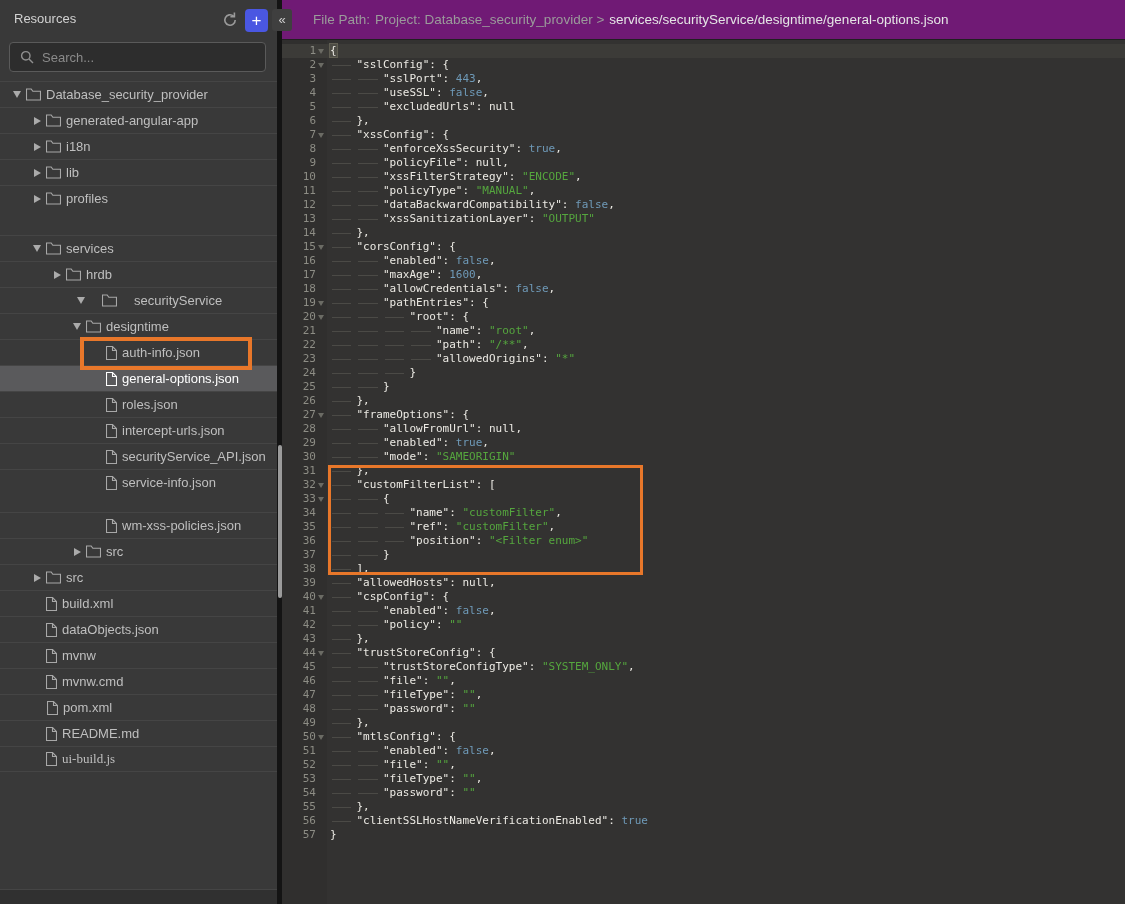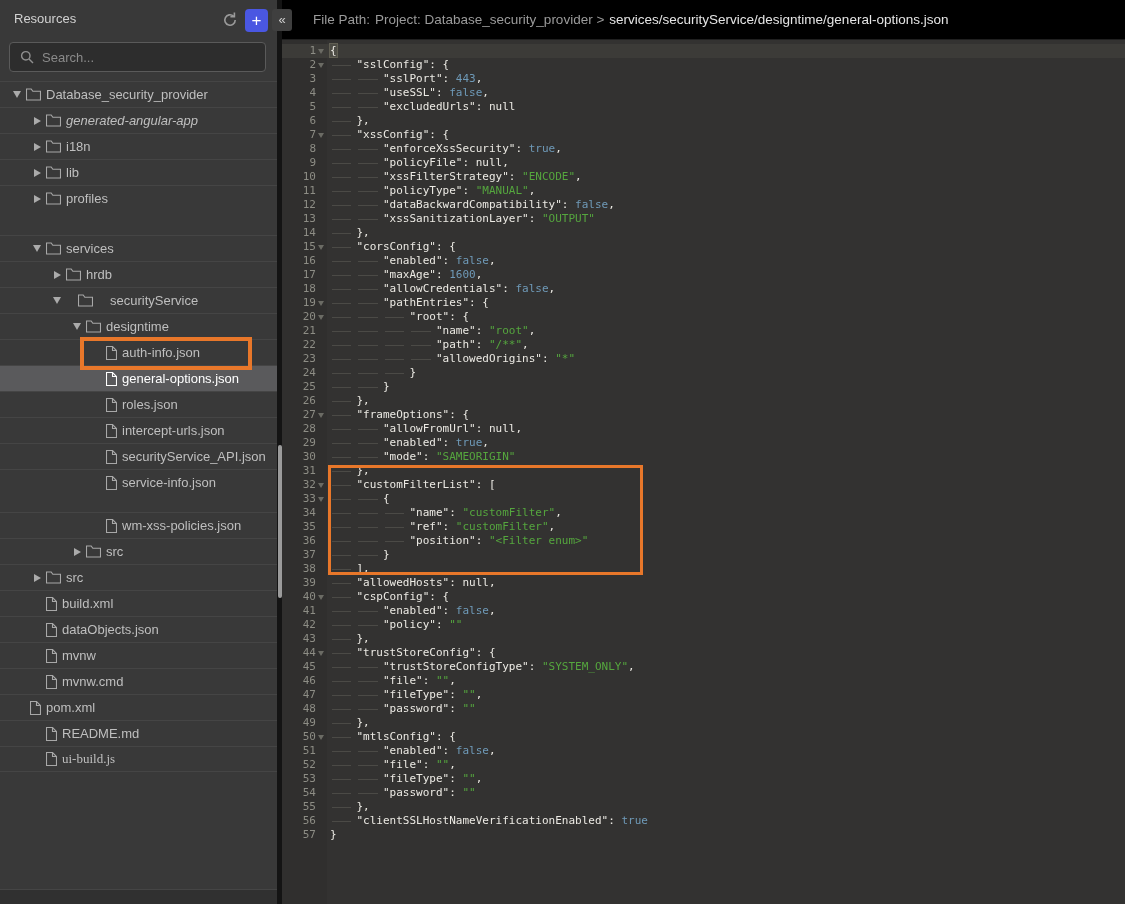--- a/index.html
+++ b/index.html
@@ -48,21 +48,21 @@
   .scroll-strip { position:absolute; left:277px; top:0; width:5px; height:904px;
                   background:#141414; z-index:4; }
   .scroll-thumb { position:absolute; left:0.5px; top:445px; width:4px; height:153px;
                   background:#9b9b9b; border-radius:2px; }
   .collapse-btn { position:absolute; left:272px; top:9px; width:20px; height:22px;
                   background:#3f3f3f; border:none; border-radius:3px; color:#cfcfcf;
                   font-size:13px; line-height:22px; text-align:center; z-index:8; cursor:pointer; }
 
   
   .main { position:absolute; left:282px; top:0; width:843px; height:904px; background:#333231; }
-  .topbar { height:40px; background:#000000; border-bottom:1px solid #202020;
+  .topbar { height:40px; background:#701a75; border-bottom:1px solid #202020;
             display:flex; align-items:center; padding-left:31px; font-size:13.5px; }
   .topbar .dim { color:#9b9b9b; margin-right:5px; }
   .topbar .path { color:#e5e5e5; }
 
   .editor { position:absolute; top:40px; left:0; right:0; bottom:0; overflow:hidden; }
   .gutter-bg { position:absolute; left:0; top:0; width:45px; height:100%; background:#302f2e; }
   .lines { position:absolute; top:4px; left:0; right:0;
            font-family:"DejaVu Sans Mono", monospace; font-size:11px; line-height:14px; }
   .cl { height:14px; display:flex; white-space:pre; }
   .cl.active { background:#3c3b38; }
@@ -111,21 +111,21 @@
           <span class="slot">
             <span class="tri-down"></span>
           </span>
           <span class="ticon">
             <svg width="15" height="13" viewBox="0 0 15 13">
               <path d="M0.5 12 V1 H5.2 L6.8 3.2 H14.5 V12 Z" fill="none" stroke="currentColor" stroke-width="1.1"></path>
             </svg>
           </span>
           <span class="lbl">Database_security_provider</span>
         </div>
-        <div class="row" style="padding-left: 28px; font-style: italic;">
+        <div class="row" style="padding-left: 28px;">
           <span class="slot">
             <span class="tri-right"></span>
           </span>
           <span class="ticon">
             <svg width="15" height="13" viewBox="0 0 15 13">
               <path d="M0.5 12 V1 H5.2 L6.8 3.2 H14.5 V12 Z" fill="none" stroke="currentColor" stroke-width="1.1"></path>
             </svg>
           </span>
           <span class="lbl">generated-angular-app</span>
         </div>
@@ -177,21 +177,21 @@
           <span class="slot">
             <span class="tri-right"></span>
           </span>
           <span class="ticon">
             <svg width="15" height="13" viewBox="0 0 15 13">
               <path d="M0.5 12 V1 H5.2 L6.8 3.2 H14.5 V12 Z" fill="none" stroke="currentColor" stroke-width="1.1"></path>
             </svg>
           </span>
           <span class="lbl">hrdb</span>
         </div>
-        <div class="row" style="padding-left: 48px; gap: 12px;">
+        <div class="row" style="padding-left: 72px; gap: 12px;">
           <span class="slot">
             <span class="tri-down"></span>
           </span>
           <span class="ticon">
             <svg width="15" height="13" viewBox="0 0 15 13">
               <path d="M0.5 12 V1 H5.2 L6.8 3.2 H14.5 V12 Z" fill="none" stroke="currentColor" stroke-width="1.1"></path>
             </svg>
           </span>
           <span class="lbl">securityService</span>
         </div>
@@ -331,21 +331,21 @@
         <div class="row" style="padding-left: 28px;">
           <span class="slot"></span>
           <span class="ticon">
             <svg width="11" height="14" viewBox="0 0 11 14">
               <path d="M0.5 0.5 H6.5 L10.5 4.5 V13.5 H0.5 Z" fill="none" stroke="currentColor" stroke-width="1.1"></path>
               <path d="M6.5 0.5 V4.5 H10.5" fill="none" stroke="currentColor" stroke-width="1.1"></path>
             </svg>
           </span>
           <span class="lbl">mvnw.cmd</span>
         </div>
-        <div class="row" style="padding-left: 12px;">
+        <div class="row" style="padding-left: 29px;">
           <span class="slot"></span>
           <span class="ticon">
             <svg width="11" height="14" viewBox="0 0 11 14">
               <path d="M0.5 0.5 H6.5 L10.5 4.5 V13.5 H0.5 Z" fill="none" stroke="currentColor" stroke-width="1.1"></path>
               <path d="M6.5 0.5 V4.5 H10.5" fill="none" stroke="currentColor" stroke-width="1.1"></path>
             </svg>
           </span>
           <span class="lbl">pom.xml</span>
         </div>
         <div class="row" style="padding-left: 28px;">

